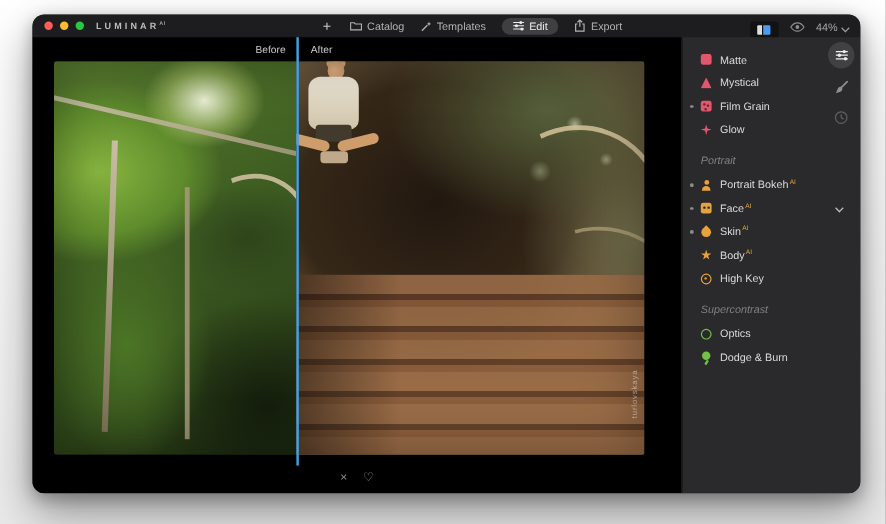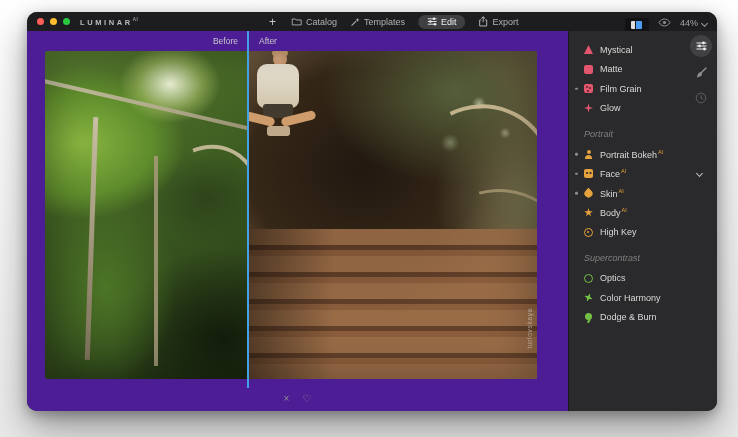--- a/index.html
+++ b/index.html
@@ -30,21 +30,21 @@
   .tab.active{background:#3f3f42;border-radius:8px;padding:2px 9px;color:#ededed;}
   .tb-right{position:absolute;right:10px;top:6px;height:100%;display:flex;align-items:flex-start;gap:9px;}
   .compare-btn{width:24px;height:14px;border-radius:3px;background:#121214;display:flex;align-items:center;justify-content:center;gap:1px;cursor:pointer;border:none;}
   .cmp-l{width:4px;height:8px;background:#dedede;border-radius:1px 0 0 1px;}
   .cmp-r{width:6px;height:8px;background:#4a9df2;border-radius:0 1px 1px 0;}
   .eye{color:#8d8d8d;display:flex;align-items:center;cursor:pointer;}
   .zoomctl{display:flex;align-items:center;gap:4px;color:#a6a6a6;font-size:9px;cursor:pointer;}
   .chev{width:4px;height:4px;border-right:1.2px solid #9a9a9a;border-bottom:1.2px solid #9a9a9a;transform:rotate(45deg);display:inline-block;}
   
   .workspace{position:absolute;top:19px;left:0;right:0;bottom:0;display:flex;}
-  .canvas{flex:1;position:relative;background:#4c1d95;}
+  .canvas{flex:1;position:relative;background:#000000;}
   .cmp-labels span{position:absolute;top:5px;font-size:8.5px;color:#c9c9c9;}
   .lbl-before{left:178px;transform:translateX(-100%);color:#b9b9b9;}
   .lbl-after{left:230px;}
   .photo{position:absolute;left:18px;top:20px;width:492px;height:328px;border-radius:2px;overflow:hidden;}
   .photo::after{content:'';position:absolute;inset:0;box-shadow:inset 0 0 46px rgba(0,0,0,.35);pointer-events:none;}
   .ph-before{position:absolute;left:0;top:0;bottom:0;width:202px;overflow:hidden;
     background:
       radial-gradient(70px 55px at 62% 10%, rgba(242,247,222,.95), rgba(193,214,120,.45) 45%, transparent 72%),
       radial-gradient(130px 95px at 18% 28%, #88b540, #5f8c2c 55%, transparent 80%),
       radial-gradient(95px 130px at 30% 72%, #4c7526, transparent 75%),
@@ -277,26 +277,26 @@
           <span><svg width="12" height="12" viewBox="0 0 12 12">
                 <circle cx="6" cy="6" r="4.8" fill="none" stroke="currentColor"></circle>
                 <path d="M6 3.2V6l2 1.4" fill="none" stroke="currentColor"></path>
               </svg></span>
         </button>
       </div>
 
 
       <div class="sections">
           <div class="tool-row">
+            <span class="ticon ic-matte" style="--c: #e2566e;"></span>
+            <span class="tlabel">Matte</span>
+          </div>
+          <div class="tool-row">
             <span class="ticon ic-mystical" style="--c: #e2566e;"></span>
             <span class="tlabel">Mystical</span>
-          </div>
-          <div class="tool-row">
-            <span class="ticon ic-matte" style="--c: #e2566e;"></span>
-            <span class="tlabel">Matte</span>
           </div>
           <div class="tool-row">
             <span class="edit-dot"></span>
             <span class="ticon ic-film-grain" style="--c: #e2566e;"></span>
             <span class="tlabel">Film Grain</span>
           </div>
           <div class="tool-row">
             <span class="ticon ic-glow" style="--c: #e2566e;"></span>
             <span class="tlabel">Glow</span>
           </div>
@@ -324,24 +324,20 @@
           <div class="tool-row">
             <span class="ticon ic-high-key" style="--c: #e6a23c;"></span>
             <span class="tlabel">High Key</span>
           </div>
           <div class="sec-h">Supercontrast</div>
           <div class="tool-row">
             <span class="ticon ic-optics" style="--c: #74c044;"></span>
             <span class="tlabel">Optics</span>
           </div>
           <div class="tool-row">
-            <span class="ticon ic-color-harmony" style="--c: #74c044;"></span>
-            <span class="tlabel">Color Harmony</span>
-          </div>
-          <div class="tool-row">
             <span class="ticon ic-dodge-burn" style="--c: #74c044;"></span>
             <span class="tlabel">Dodge &amp; Burn</span>
           </div>
         </div>
 
     </aside>
 
   </div>
 </div>
 

